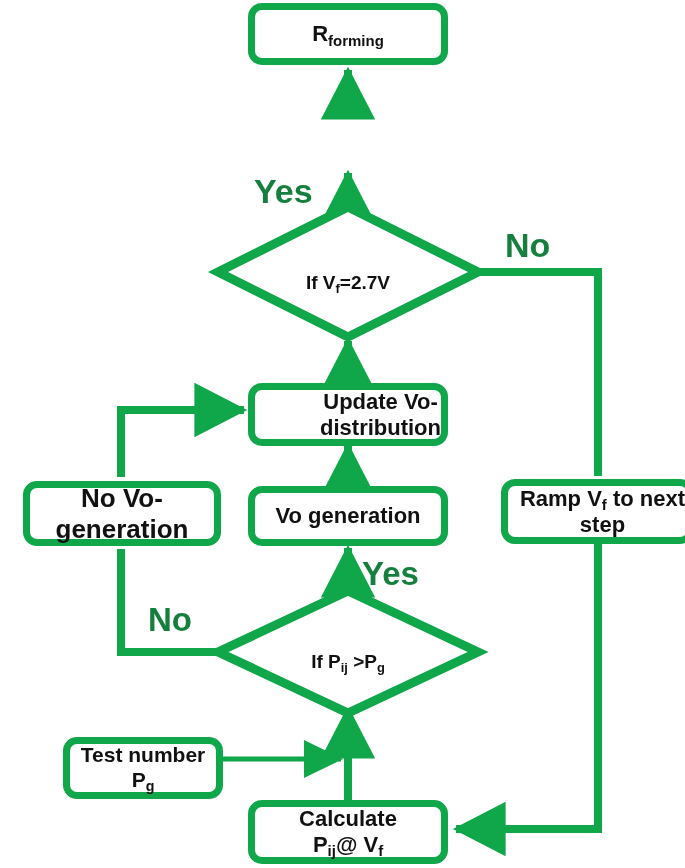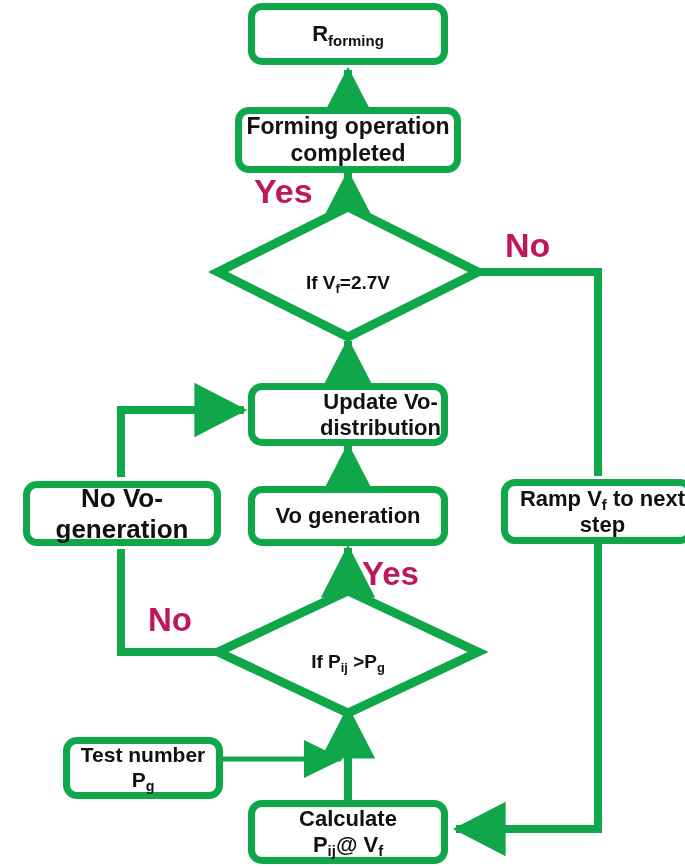--- a/index.html
+++ b/index.html
@@ -49,21 +49,21 @@
     font-weight: bold;
     z-index: 5;
     pointer-events: none;
   }
   .diamond-label {
     position: relative;
     z-index: 6;
   }
   .edge-label {
     position: absolute;
-    color: #be185d;
+    color: #15803d;
     font-weight: bold;
     z-index: 7;
     white-space: nowrap;
   }
   sub {
     font-size: 0.68em;
     vertical-align: baseline;
     position: relative;
     top: 0.30em;
     font-weight: bold;
@@ -125,23 +125,20 @@
       <polygon points="332,207 462,272 332,337 202,272" stroke-width="9" fill="#ffffff"></polygon>
 
       <polygon points="332,591 462,652 332,713 202,652" stroke-width="9" fill="#ffffff"></polygon>
     </g>
   </svg>
 
   <div class="node-box t-rforming" style="left:232px; top:3px; width:200px; height:62px;">
     <span>R<sub>forming</sub></span>
   </div>
 
-  <div class="node-box t-forming" style="left:219px; top:107px; width:226px; height:66px;">
-    <span>Forming operation<br>completed</span>
-  </div>
 
   <div class="node-diamond t-diamond1" style="left:232px; top:250px; width:200px; height:44px;">
     <span class="diamond-label">If V<sub>f</sub>=2.7V</span>
   </div>
 
   <div class="node-box t-update" style="left:232px; top:383px; width:200px; height:63px;">
     <span>Update Vo-<br>distribution</span>
   </div>
 
   <div class="node-box t-novo" style="left:7px; top:481px; width:198px; height:65px;">

